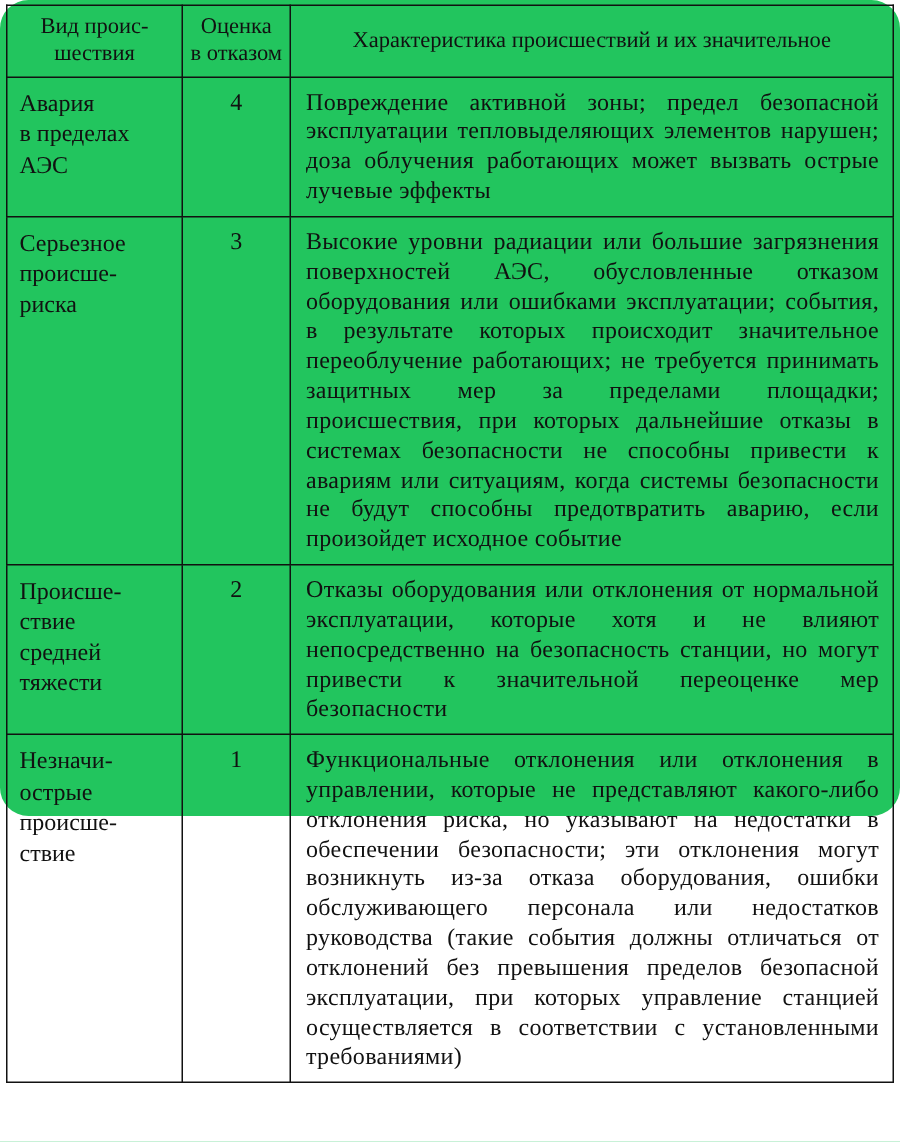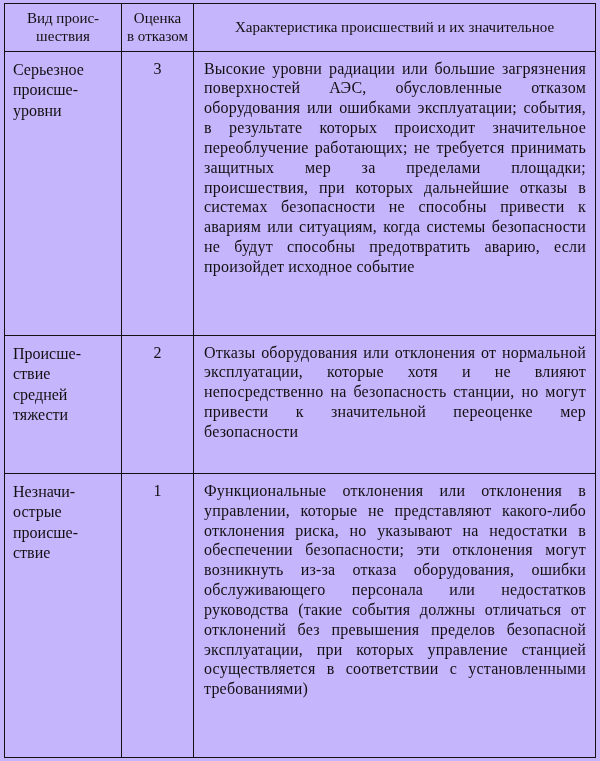--- a/index.html
+++ b/index.html
@@ -9,23 +9,24 @@
   }
   body {
     width: 600px;
     height: 761px;
     font-family: "Liberation Serif", "DejaVu Serif", serif;
     color: #111111;
   }
   .page {
     box-sizing: border-box;
     width: 600px;
-    height: 761px;
+    height: 544px;
     padding: 3px 4px;
-    background: #c4b5fd;
+    background: #22c55e;
+    border-radius: 19px;
   }
   table.incident-table {
     border-collapse: collapse;
     width: 100%;
     height: 100%;
     table-layout: fixed;
   }
   table.incident-table th,
   table.incident-table td {
     border: 1.5px solid #111111;
@@ -81,23 +82,30 @@
       <tr>
         <th>Вид проис-
 шествия</th>
         <th>Оценка
 в отказом</th>
         <th>Характеристика происшествий и их значительное</th>
       </tr>
     </thead>
     <tbody>
       <tr>
+        <td class="type-cell">Авария
+в пределах
+АЭС</td>
+        <td class="score-cell">4</td>
+        <td class="desc-cell" lang="ru">Повреждение активной зоны; предел безопасной эксплуатации тепловыделяющих элементов нарушен; доза облучения работающих может вызвать острые лучевые эффекты</td>
+      </tr>
+      <tr>
         <td class="type-cell">Серьезное
 происше-
-уровни</td>
+риска</td>
         <td class="score-cell">3</td>
         <td class="desc-cell" lang="ru">Высокие уровни радиации или большие загрязнения поверхностей АЭС, обусловленные отказом оборудования или ошибками эксплуатации; события, в результате которых происходит значительное переоблучение работающих; не требуется принимать защитных мер за пределами площадки; происшествия, при которых дальнейшие отказы в системах безопасности не способны привести к авариям или ситуациям, когда системы безопасности не будут способны предотвратить аварию, если произойдет исходное событие</td>
       </tr>
       <tr>
         <td class="type-cell">Происше-
 ствие
 средней
 тяжести</td>
         <td class="score-cell">2</td>
         <td class="desc-cell" lang="ru">Отказы оборудования или отклонения от нормальной эксплуатации, которые хотя и не влияют непосредственно на безопасность станции, но могут привести к значительной переоценке мер безопасности</td>

